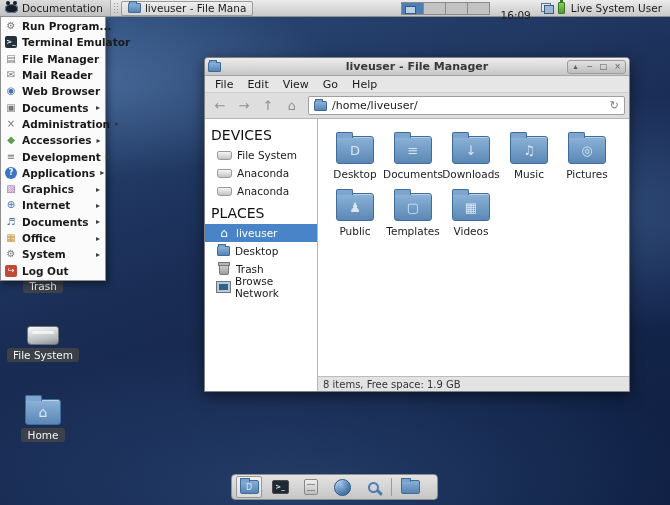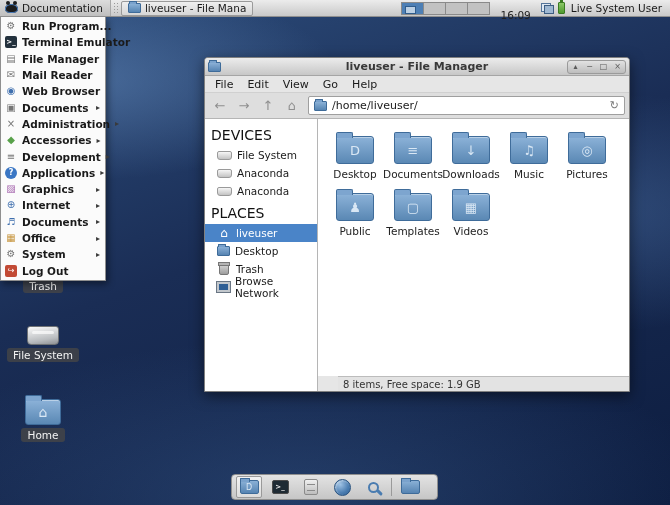--- a/index.html
+++ b/index.html
@@ -137,21 +137,21 @@
     align-content:flex-start; }
   .file-cell { width:58px; display:flex; flex-direction:column; align-items:center; margin-bottom:8px; }
   .folder48 { width:38px; height:28px; background:linear-gradient(#8cb2d8,#5a88b4);
     border:1px solid #3f6c9a; border-radius:2px 3px 3px 3px; position:relative; margin-top:5px;
     box-shadow:inset 0 1px 0 rgba(255,255,255,.4);
     display:flex; align-items:center; justify-content:center; color:#d9e7f4; font-size:13px; }
   .folder48::before { content:""; position:absolute; top:-5px; left:-1px; width:15px; height:5px;
     background:#7da5cf; border:1px solid #3f6c9a; border-bottom:none; border-radius:2px 2px 0 0; }
   .file-name { margin-top:4px; font-size:10.5px; color:#222; }
   .statusbar { height:15px; flex:none; background:#e3e3e3; border-top:1px solid #bcbcbc;
-    font-size:10px; color:#333; display:flex; align-items:center; padding-left:5px;margin-left:20px; }
+    font-size:10px; color:#333; display:flex; align-items:center; padding-left:5px; }
 
   
   .dock { position:absolute; left:231px; top:474px; width:207px; height:26px; z-index:50;
     background:linear-gradient(#e3e3e3,#c6c6c6); border:1px solid #8f8f8f; border-radius:4px;
     display:flex; align-items:center; padding:0 4px; gap:5px; }
   .dock-item { width:26px; height:22px; display:flex; align-items:center; justify-content:center; }
   .dock-item.pressed { background:linear-gradient(#f2f2f2,#dcdcdc); border:1px solid #9a9a9a; border-radius:2px; }
   .dock-folder { width:19px; height:14px; background:linear-gradient(#8ab0d6,#5684b2);
     border:1px solid #3e6b99; border-radius:1px 2px 2px 2px; position:relative;
     display:flex; align-items:center; justify-content:center; color:#d9e7f4; font-size:8px; }

